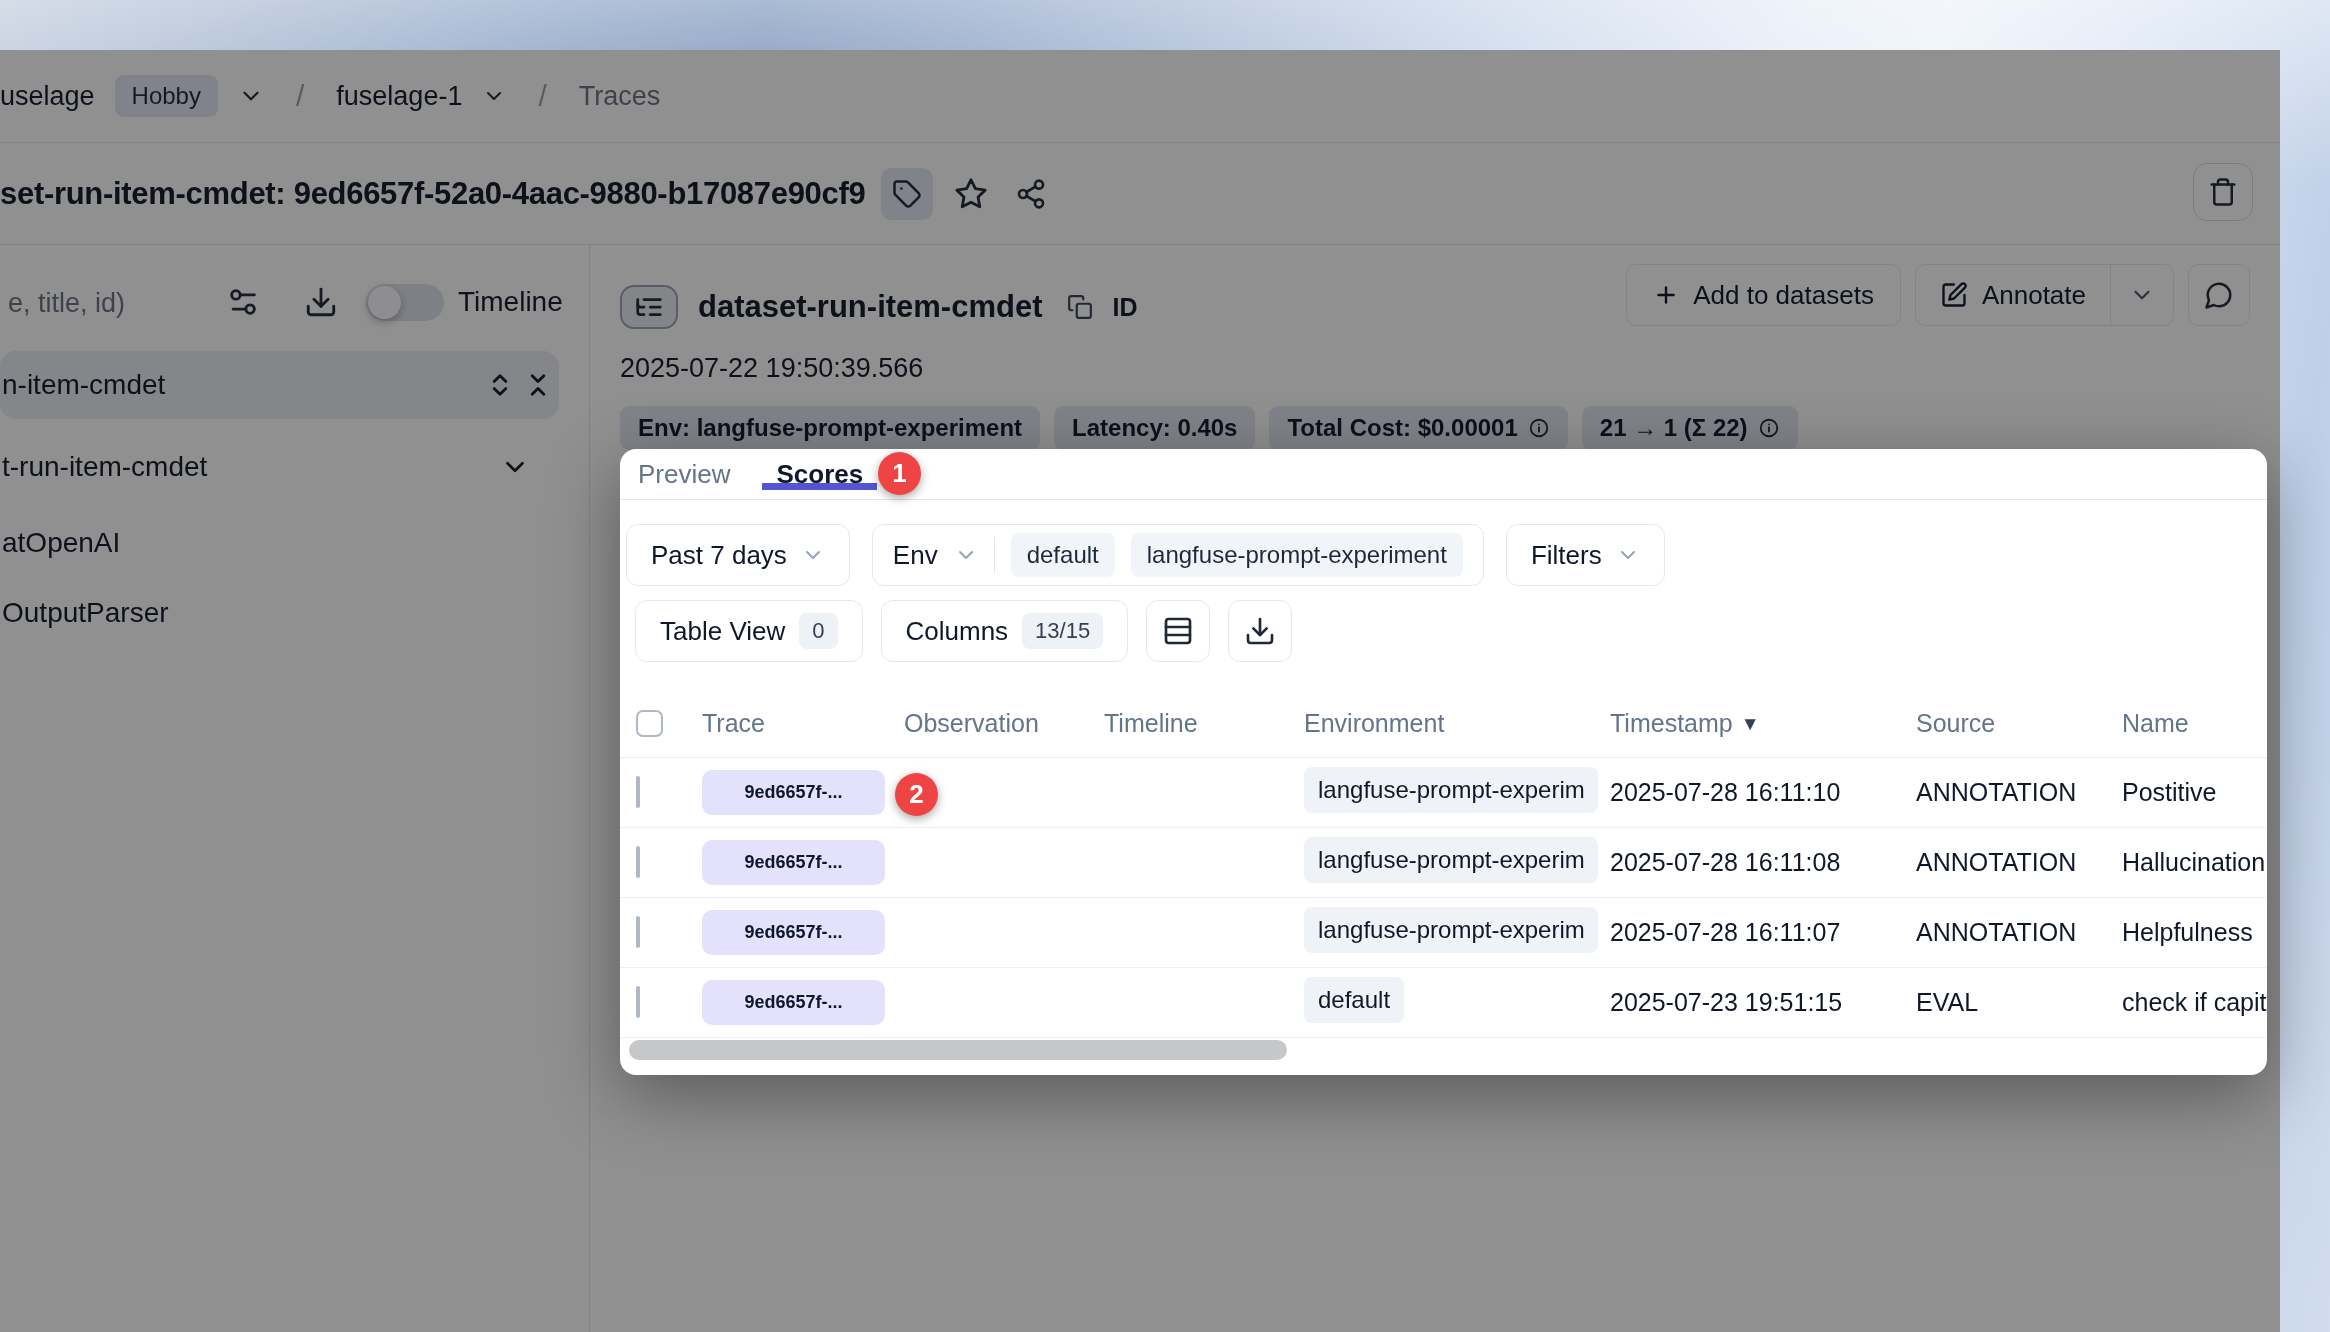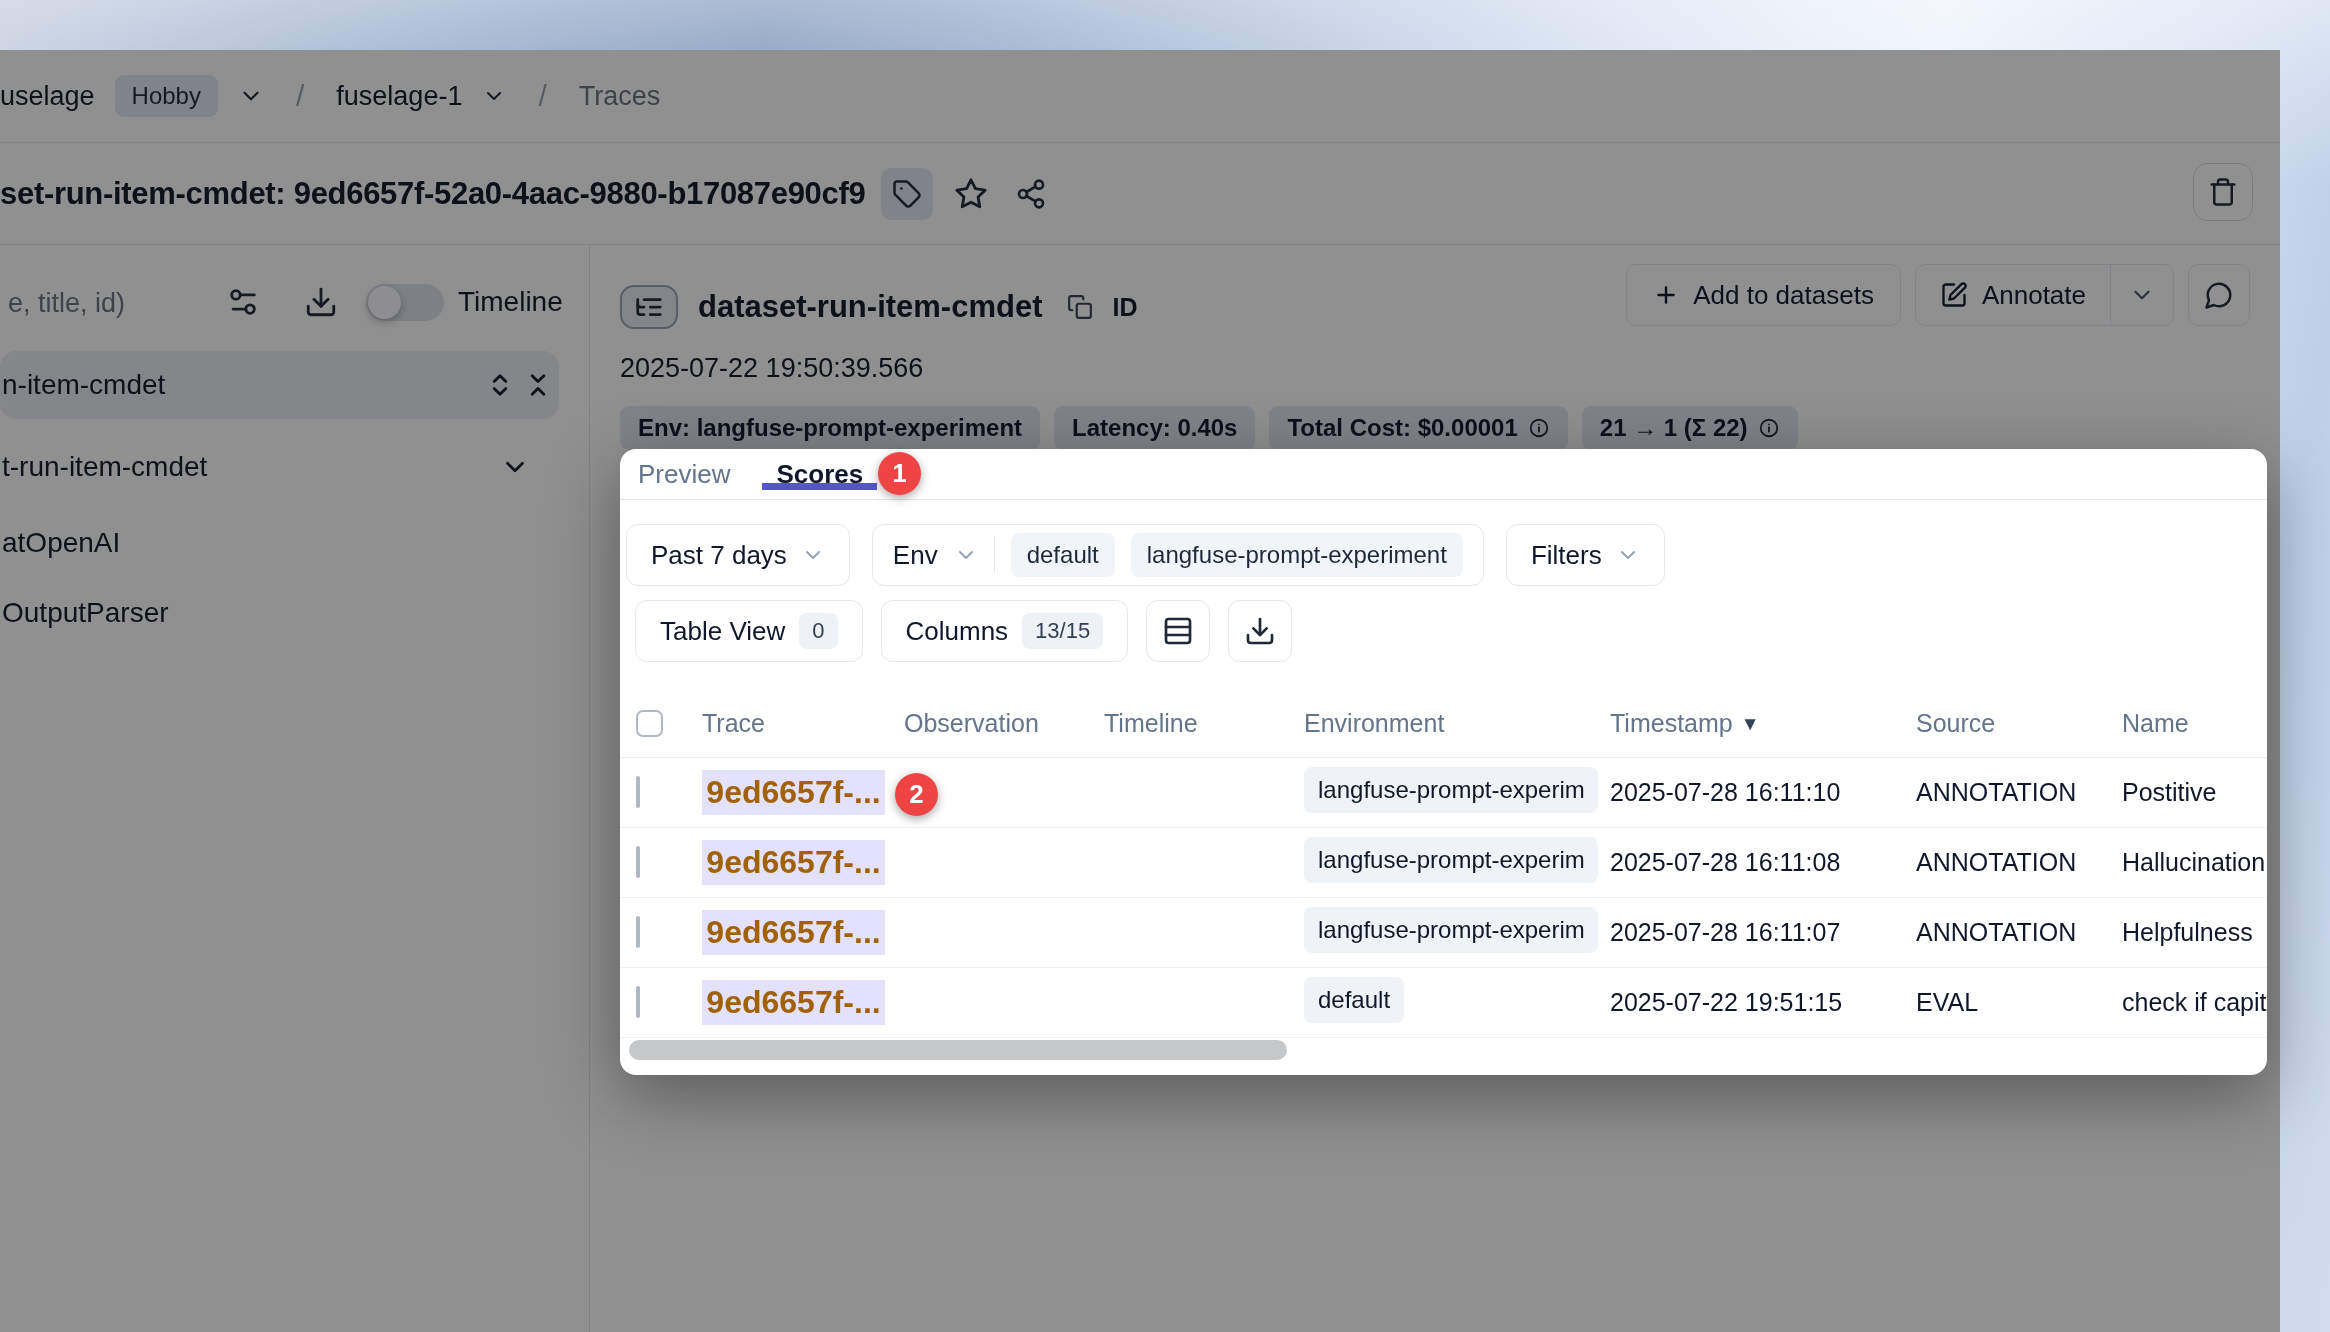--- a/index.html
+++ b/index.html
@@ -94,21 +94,21 @@
   .count-chip { background:#eef1f5; border-radius:8px; padding:5px 13px; font-size:22px; color:#334155; }
   .icon-btn { width:64px; justify-content:center; padding:0; color:#1f2937; }
 
   .tbl { position:absolute; top:241px; left:0; width:100%; }
   .grid { display:grid; grid-template-columns:82px 202px 200px 200px 306px 306px 206px 1fr; align-items:center; }
   .thead { height:68px; border-bottom:1px solid #e8edf2; color:#64748b; font-size:25px; font-weight:500; }
   .th { display:flex; align-items:center; gap:8px; white-space:nowrap; }
   .sort-ind { font-size:19px; color:#334155; }
   .trow { height:70px; border-bottom:1px solid #edf1f5; font-size:25px; color:#0f172a; }
   .cb { width:27px; height:27px; background:#fff; border:2px solid #aeb9c5; border-radius:7px; margin-left:16px; }
-  .trace-chip { width:183px; height:45px; background:#e3e1fc; border-radius:0; color:#a16207; font-weight:700; font-size:32px; display:flex; align-items:center; justify-content:center; white-space:nowrap; }
+  .trace-chip { width:183px; height:45px; background:#e3e1fc; border-radius:10px; color:#0f172a; font-weight:700; font-size:18px; display:flex; align-items:center; justify-content:center; white-space:nowrap; }
   .env-chip { display:inline-block; max-width:294px; background:#eff3f7; border-radius:8px; padding:9px 14px; font-size:24px; white-space:nowrap; overflow:hidden; }
   .cell-ts, .cell-src { white-space:nowrap; }
   .cell-name { white-space:nowrap; overflow:hidden; }
 
   .hscroll { position:absolute; left:0; right:0; top:591px; height:20px; }
   .hthumb { position:absolute; left:9px; top:0; width:658px; height:20px; background:#c6c7c9; border-radius:10px; }
 
   
   .annot { position:absolute; z-index:20; width:43px; height:43px; background:#ee4444; color:#fff; font-size:26px; font-weight:700; border-radius:50%; display:flex; align-items:center; justify-content:center; box-shadow:0 3px 10px rgba(0,0,0,0.35); }
   .annot-1 { left:878px; top:452px; }
@@ -458,21 +458,21 @@
     </div>
 
     <div class="grid trow">
       <div><span class="cb"></span></div>
       <div>
           <span class="trace-chip">9ed6657f-...</span>
         </div>
       <div></div>
       <div></div>
       <div><span class="env-chip">default</span></div>
-      <div class="cell-ts">2025-07-22 19:51:15</div>
+      <div class="cell-ts">2025-07-23 19:51:15</div>
       <div class="cell-src">EVAL</div>
       <div class="cell-name">check if capital</div>
     </div>
   </div>
 
   <div class="hscroll">
     <div class="hthumb"></div>
   </div>
 </section>
 

